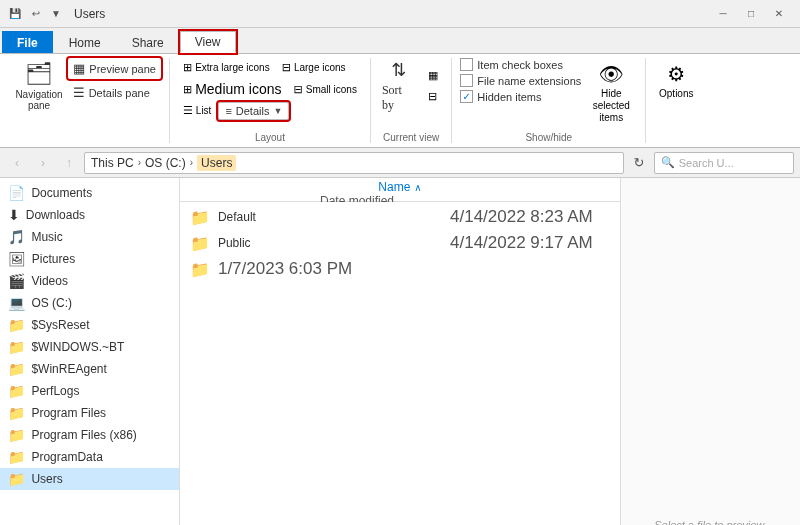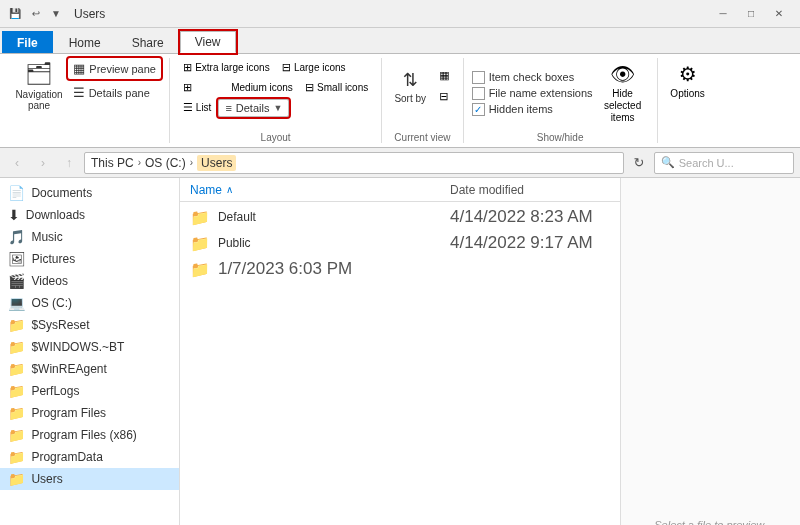--- a/index.html
+++ b/index.html
@@ -254,20 +254,21 @@
     }
     .file-list-header {
       display: flex;
       align-items: center;
       padding: 2px 10px;
       border-bottom: 1px solid #ddd;
       background: #fff;
       font-size: 12px;
       color: #333;
       height: 24px;
+      flex-direction: column;
     }
     .col-name { flex: 1; color: #0078d7; cursor: pointer; display: flex; align-items: center; gap: 4px; }
     .col-date { width: 160px; color: #555; }
     .file-list {
       flex: 1;
       overflow-y: auto;
       background: #fff;
       padding: 2px 0;
     }
     .file-row {
@@ -419,21 +420,21 @@
             <span style="font-size:10px;">Extra large icons</span>
           </div>
           <div class="view-icon-btn">
             <span>⊟</span>
             <span style="font-size:10px;">Large icons</span>
           </div>
         </div>
         <div class="layout-row">
           <div class="view-icon-btn">
             <span>⊞</span>
-            <span style="font-size:10px;margin-left:36px;">Medium icons</span>
+            <span style="font-size:14px;">Medium icons</span>
           </div>
           <div class="view-icon-btn">
             <span>⊟</span>
             <span style="font-size:10px;">Small icons</span>
           </div>
         </div>
         <div class="layout-row">
           <div class="view-icon-btn">
             <span>☰</span>
             <span style="font-size:10px;">List</span>
@@ -449,37 +450,37 @@
       </div>
     </div>
     <div class="ribbon-group-label">Layout</div>
   </div>
 
   <div class="ribbon-group" style="min-width:80px;">
     <div class="ribbon-group-content">
       <div style="display:flex;flex-direction:column;gap:4px;justify-content:center;height:56px;">
         <div class="sort-btn">
           <span class="icon-sort">⇅</span>
-          <span style="font-size:10px;">Sort by</span>
+          <span style="font-size:12px;font-family:Liberation Serif, serif;">Sort by</span>
         </div>
       </div>
       <div style="display:flex;flex-direction:column;gap:2px;justify-content:center;height:56px;">
         <div class="view-icon-btn">
           <span>▦</span>
         </div>
         <div class="view-icon-btn">
           <span>⊟</span>
         </div>
       </div>
     </div>
     <div class="ribbon-group-label">Current view</div>
   </div>
 
   <div class="ribbon-group" style="min-width:160px;">
-    <div class="ribbon-group-content" style="align-items:center;">
+    <div class="ribbon-group-content" style="align-items:flex-start;">
       <div class="checkbox-group">
         <div class="check-row">
           <div class="check-box"></div>
           <span>Item check boxes</span>
         </div>
         <div class="check-row">
           <div class="check-box"></div>
           <span>File name extensions</span>
         </div>
         <div class="check-row">

